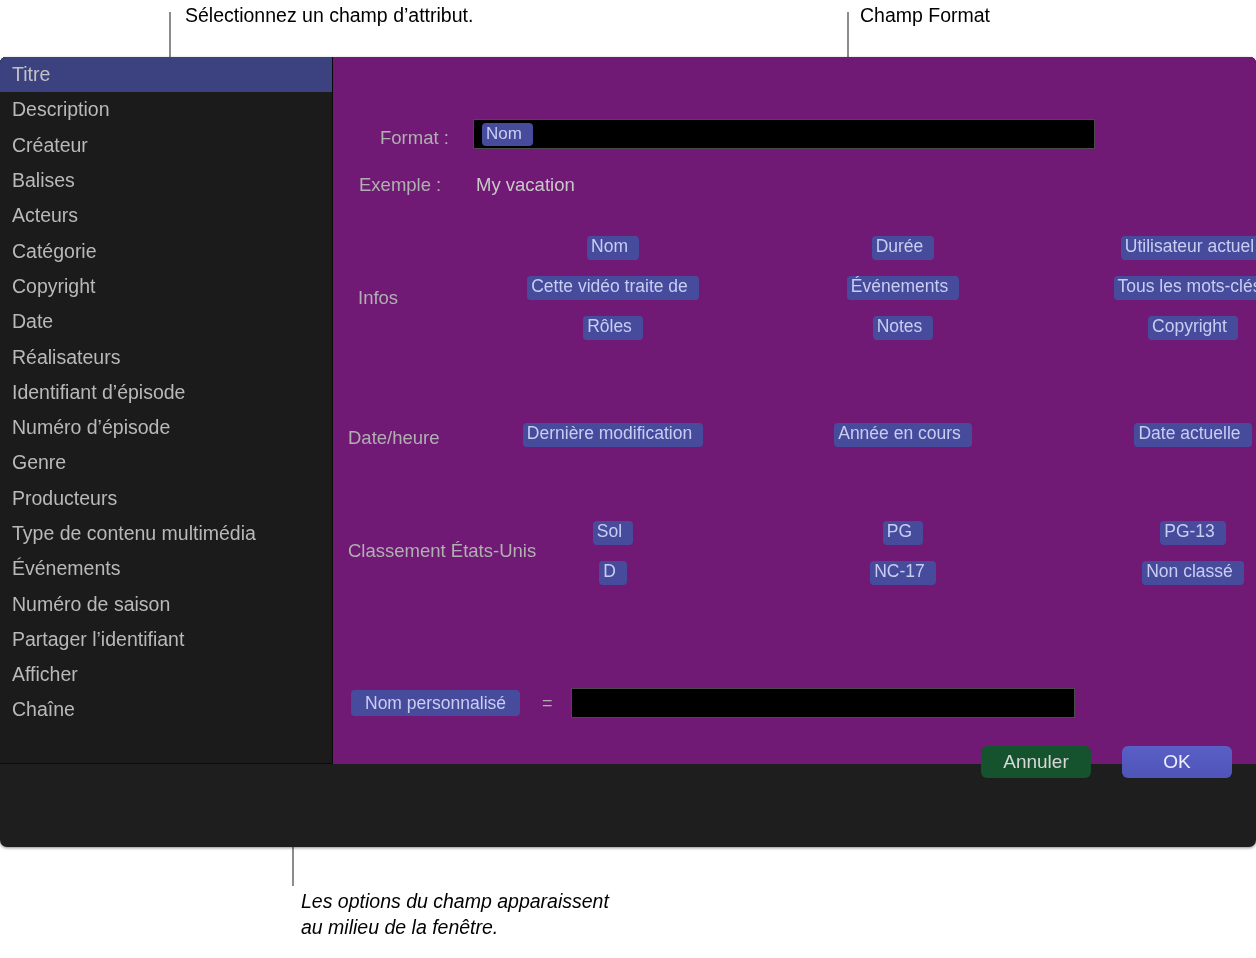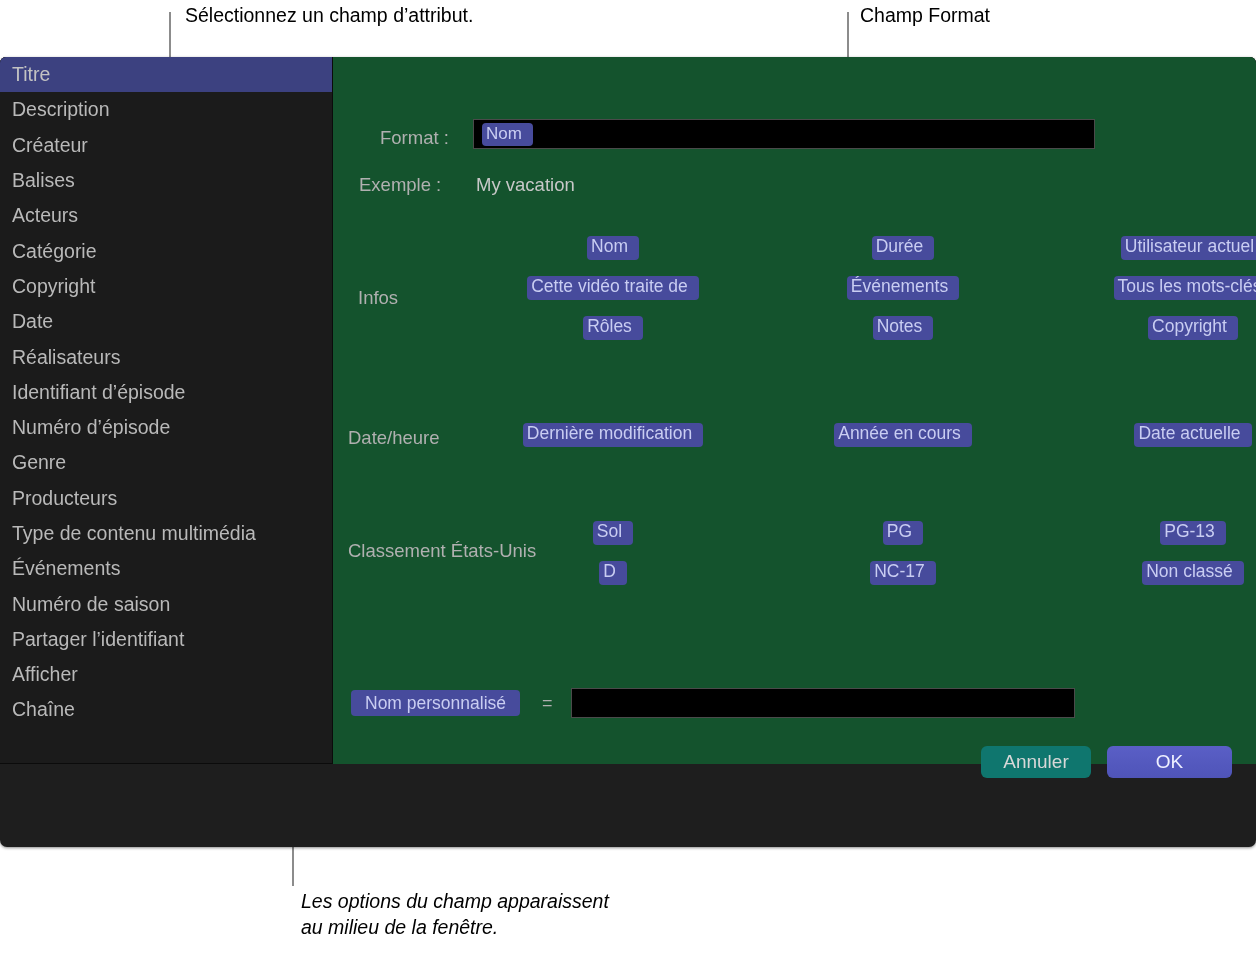--- a/index.html
+++ b/index.html
@@ -96,21 +96,21 @@
     color: #c3c3c3;
   }
 
   
   #detail {
     position: absolute;
     left: 333px;
     top: 0;
     right: 0;
     bottom: 0;
-    background: #14532d;
+    background: #701a75;
   }
 
   .field-label {
     position: absolute;
     color: #b0b0b0;
     font-size: 18.5px;
     white-space: nowrap;
   }
   #format-label  { left: 47px;  top: 70px; }
   #example-label { left: 26px;  top: 117px; }
@@ -225,26 +225,26 @@
     border-radius: 6px;
     display: flex;
     align-items: center;
     justify-content: center;
     font-size: 19px;
     box-sizing: border-box;
   }
   #cancel-button {
     right: 165px;
     width: 110px;
-    background: #0f766e;
+    background: #14532d;
     color: #d8d8d8;
   }
   #ok-button {
     right: 24px;
-    width: 125px;
+    width: 110px;
     background: linear-gradient(to bottom, #5a5fc6 0%, #4f54b8 100%);
     color: #eef0ff;
   }
 </style>
 </head>
 <body>
 
 <div class="callout-text" id="callout-top-left">Sélectionnez un champ d’attribut.</div>
 
 <div class="callout-text" id="callout-top-right">Champ Format</div>

